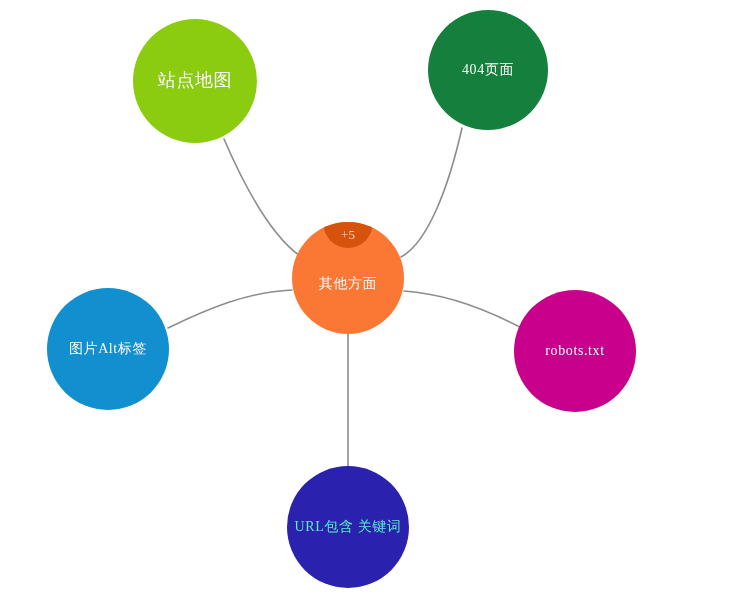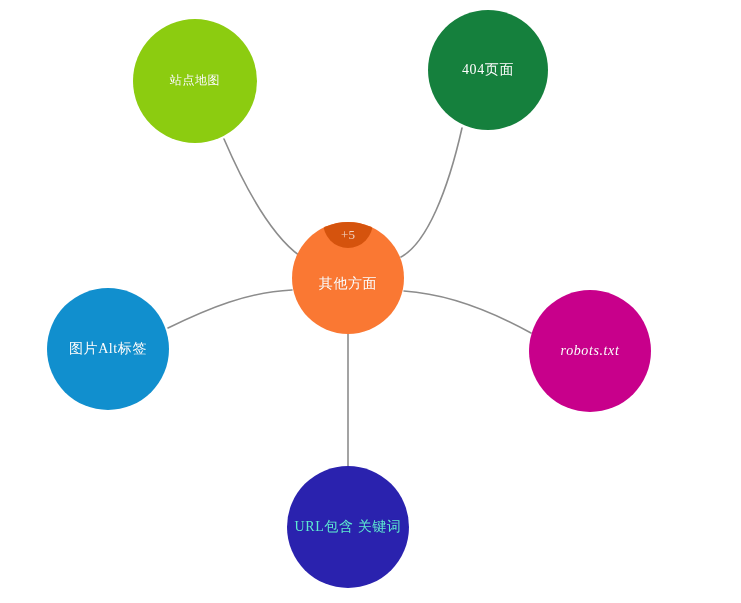--- a/index.html
+++ b/index.html
@@ -71,30 +71,30 @@
     <g id="edge-group" fill="none" stroke-linecap="round">
         <path d="M 300 256 C 272 236 246 190 224 139" stroke="#8c8c8c" stroke-width="1.6"></path>
         <path d="M 401 257 C 427 243 448 190 462 128" stroke="#8c8c8c" stroke-width="1.6"></path>
         <path d="M 292 290 C 248 292 209 308 168 328" stroke="#8c8c8c" stroke-width="1.6"></path>
         <path d="M 404 291 C 450 294 493 312 531 333" stroke="#8c8c8c" stroke-width="1.6"></path>
         <path d="M 348 334 L 348 466" stroke="#8c8c8c" stroke-width="1.6"></path>
       </g>
   </svg>
 
   <div id="node-layer">
-      <div class="node" style="left: 133px; top: 19px; width: 124px; height: 124px; background: rgb(140, 204, 16); color: rgb(255, 255, 255); font-size: 12px;">
+      <div class="node" style="left: 133px; top: 19px; width: 124px; height: 124px; background: rgb(140, 204, 16); color: rgb(255, 255, 255); font-size: 18px;">
         <span class="node-label">站点地图</span>
       </div>
       <div class="node" style="left: 428px; top: 10px; width: 120px; height: 120px; background: #15803d; color: rgb(255, 255, 255); font-size: 14px;">
         <span class="node-label">404页面</span>
       </div>
       <div class="node" style="left: 47px; top: 288px; width: 122px; height: 122px; background: rgb(17, 143, 206); color: rgb(255, 255, 255); font-size: 14px; font-family: Liberation Serif, serif;">
         <span class="node-label">图片Alt标签</span>
       </div>
-      <div class="node" style="left: 529px; top: 290px; width: 122px; height: 122px; background: rgb(200, 0, 139); color: rgb(255, 255, 255); font-size: 14px; font-style: italic;">
+      <div class="node" style="left: 514px; top: 290px; width: 122px; height: 122px; background: rgb(200, 0, 139); color: rgb(255, 255, 255); font-size: 14px;">
         <span class="node-label">robots.txt</span>
       </div>
       <div class="node" style="left: 287px; top: 466px; width: 122px; height: 122px; background: rgb(42, 34, 174); color: #5eead4; font-size: 14px;">
         <span class="node-label">URL包含 关键词</span>
       </div>
       <div class="node node-center" style="left: 292px; top: 222px; width: 112px; height: 112px; background: rgb(250, 120, 51); color: rgb(255, 255, 255); font-size: 14px;">
         <div class="badge" style="width: 50px; height: 26px; background: rgb(213, 83, 13); color: rgb(240, 211, 194); font-size: 13px;">
           <span>+5</span>
         </div>
         <span class="node-label">其他方面</span>

